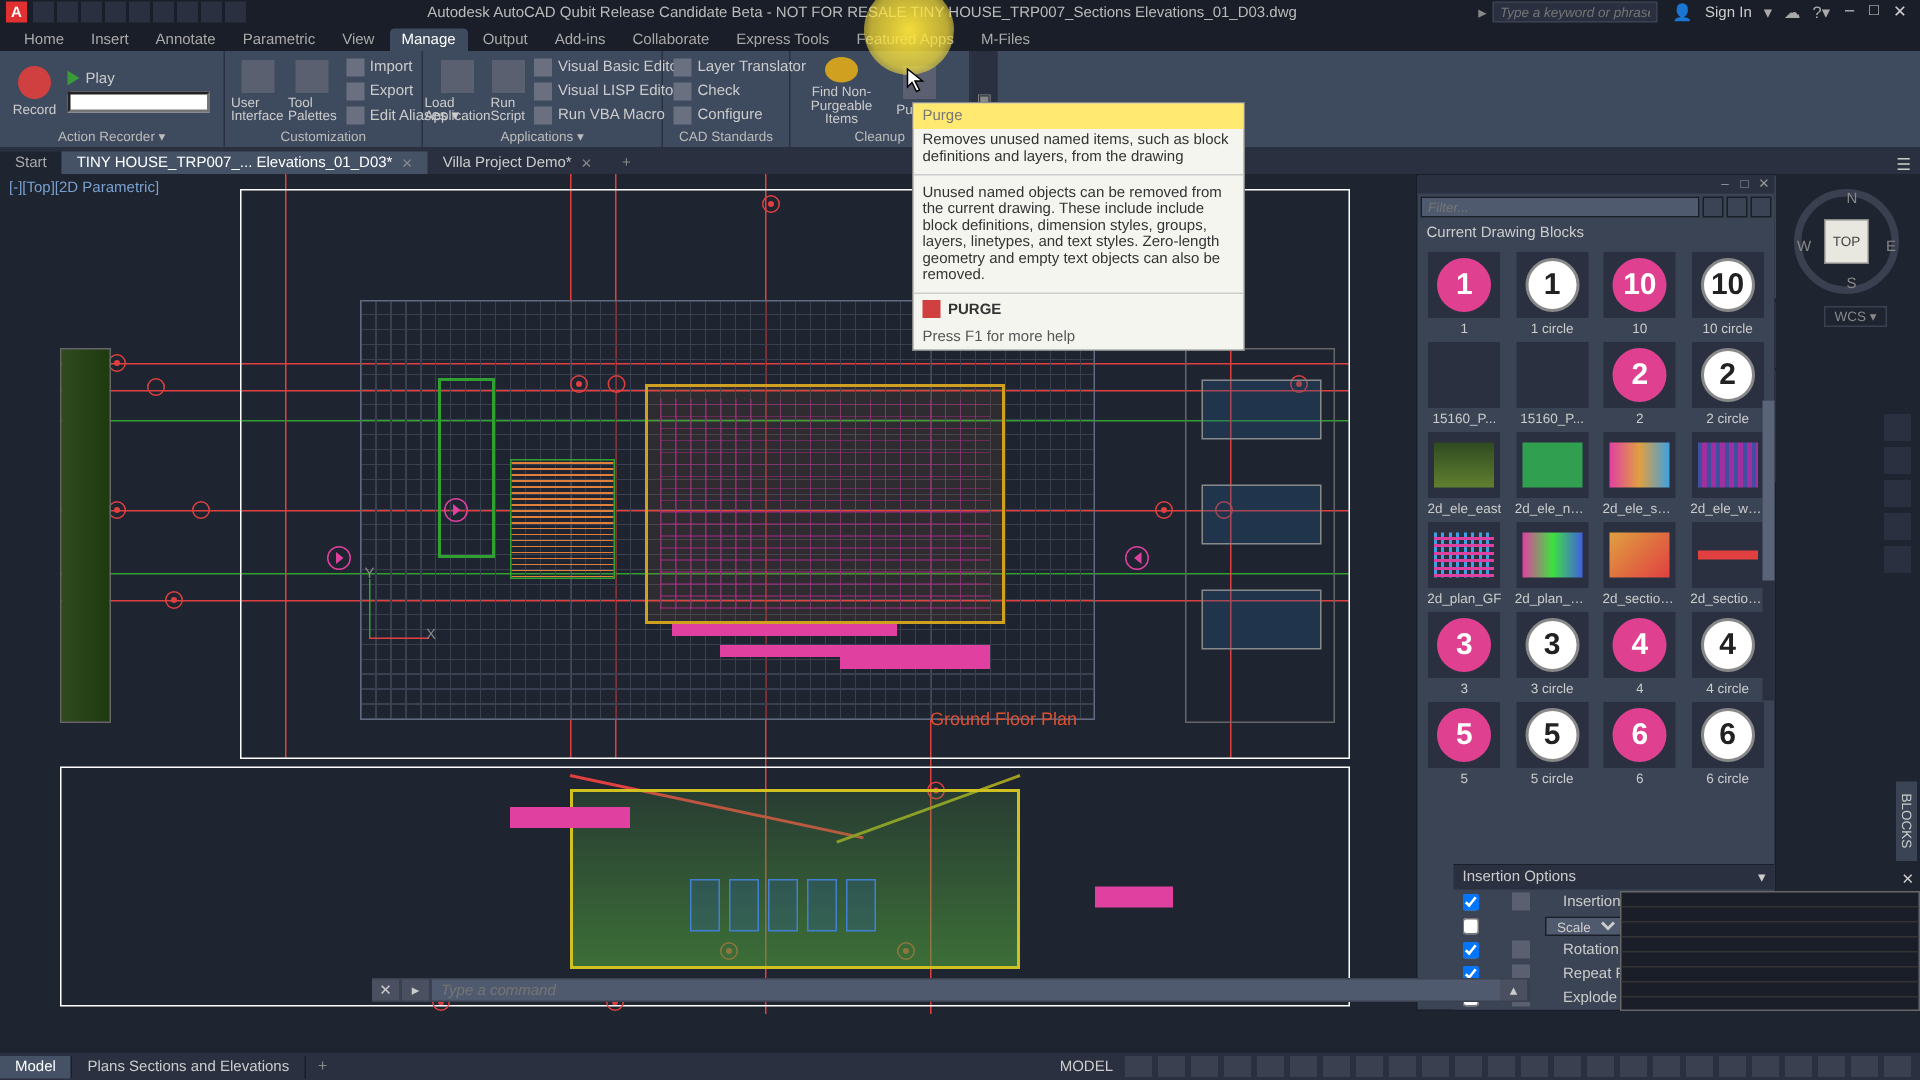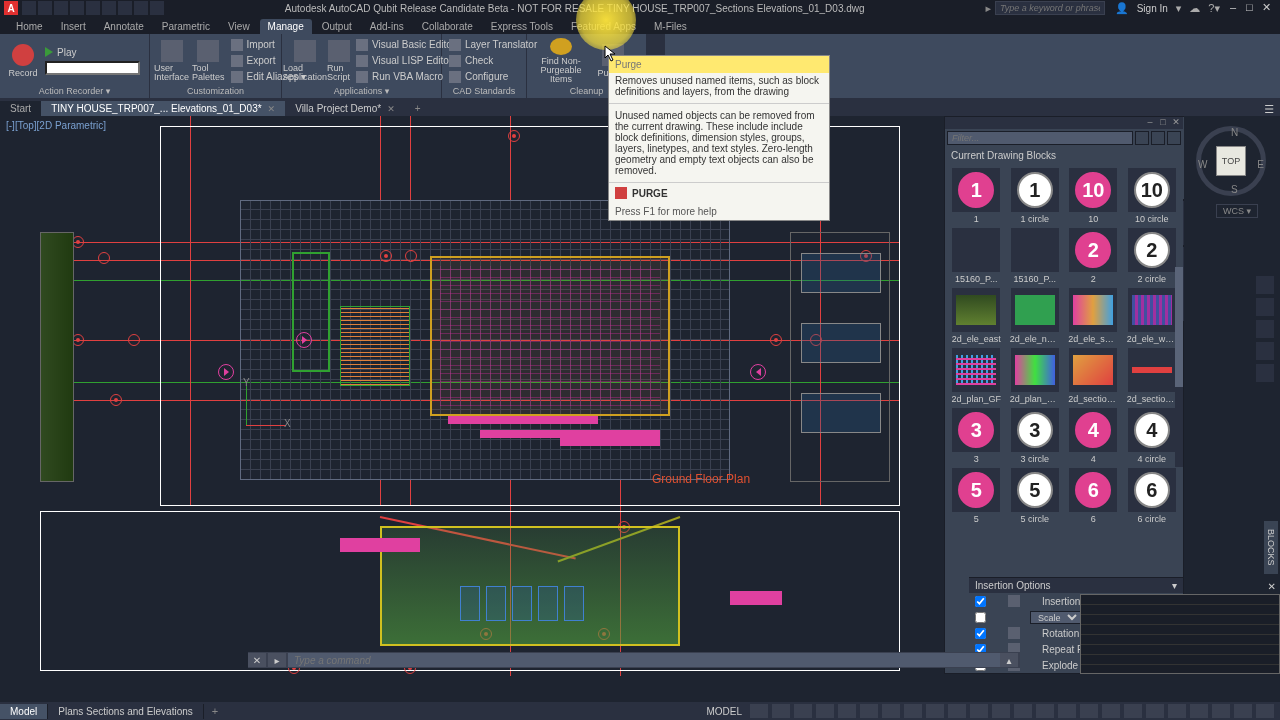--- a/index.html
+++ b/index.html
@@ -33,21 +33,21 @@
 .ribbon-small-btn .sicon { width: 12px; height: 12px; background: #6a7080; }
 .record-input { width: 95px; height: 14px; background: #fff; }
 .play-btn { display: flex; align-items: center; gap: 4px; font-size: 10px; }
 .tri-play { width: 0; height: 0; border-left: 8px solid #3a9a3a; border-top: 5px solid transparent; border-bottom: 5px solid transparent; }
 
 .cleanup-btn { position: relative; }
 .highlight-circle { position: absolute; width: 60px; height: 60px; border-radius: 50%; background: radial-gradient(circle, rgba(255,230,60,0.95) 0%, rgba(255,230,60,0.7) 60%, rgba(255,230,60,0) 100%); top: -10px; left: 576px; z-index: 50; pointer-events: none; }
 .cursor-arrow { position: absolute; top: 45px; left: 604px; z-index: 60; width: 14px; height: 18px; }
 
 
-.tooltip { position: absolute; top: 55px; left: 608px; width: 222px; background: #f5f5f0; border: 1px solid #888; z-index: 55; font-size: 10px; color: #333; }
+.tooltip { position: absolute; top: 68px; left: 608px; width: 222px; background: #f5f5f0; border: 1px solid #888; z-index: 55; font-size: 10px; color: #333; }
 .tooltip .tt-title { padding: 3px 6px; color: #777; background:#ffe970; }
 .tooltip .tt-sub { padding: 2px 6px 6px; border-bottom: 1px solid #ccc; }
 .tooltip .tt-body { padding: 6px; border-bottom: 1px solid #ccc; }
 .tooltip .tt-cmd { padding: 4px 6px; display: flex; align-items: center; gap: 5px; }
 .tooltip .tt-help { padding: 3px 6px; color: #555; }
 .tt-icon { width: 12px; height: 12px; background: #d04040; }
 
 
 .filetabs { height: 18px; background: #2a3040; display: flex; align-items: end; }
 .filetabs .ftab { padding: 2px 10px; font-size: 10px; display: flex; align-items: center; gap: 6px; }
@@ -64,21 +64,21 @@
 .frame { position: absolute; border: 1px solid #fff; }
 .frame.outer1 { top: 10px; left: 120px; width: 740px; height: 380px; }
 .frame.outer2 { top: 395px; left: 0px; width: 860px; height: 160px; }
 .gridzone { position: absolute; top: 84px; left: 200px; width: 490px; height: 280px; background: repeating-linear-gradient(0deg, transparent 0, transparent 9px, #3a4050 9px, #3a4050 10px), repeating-linear-gradient(90deg, transparent 0, transparent 9px, #3a4050 9px, #3a4050 10px); border: 1px solid #606a80; }
 .plan-building { position: absolute; top: 140px; left: 390px; width: 240px; height: 160px; border: 2px solid #d0a020; background: rgba(200,120,60,0.1); }
 .plan-interior { position: absolute; top: 150px; left: 400px; width: 220px; height: 140px; }
 .plan-interior::before { content:""; position:absolute; inset:0; background: repeating-linear-gradient(0deg, rgba(200,40,150,0.4) 0 1px, transparent 1px 8px), repeating-linear-gradient(90deg, rgba(200,40,150,0.4) 0 1px, transparent 1px 10px); }
 .pink-bar { position: absolute; background: #e040a0; height: 8px; }
 .deck { position: absolute; top: 190px; left: 300px; width: 70px; height: 80px; background: repeating-linear-gradient(0deg, #e0803a 0 1px, transparent 1px 4px); border: 1px solid #30a030; }
 .green-room { position: absolute; top: 136px; left: 252px; width: 38px; height: 120px; border: 2px solid #30a030; }
-.floorplan-label { position: absolute; top: 356px; left: 580px; color: #e05030; font-size: 12px; margin-left: 32px; }
+.floorplan-label { position: absolute; top: 356px; left: 580px; color: #e05030; font-size: 12px; }
 
 .elev-box { position: absolute; border: 1px solid #666; }
 .elev-box.left { top: 116px; left: 0; width: 34px; height: 250px; background: linear-gradient(90deg,#304a20,#203a10); }
 .elev-box.right { top: 116px; left: 750px; width: 100px; height: 250px; }
 .elev-right-inner { position:absolute; top:20px; left:10px; width:80px; height:40px; border:1px solid #888; background: rgba(40,90,140,0.3); }
 
 .elev-section { position: absolute; top: 400px; left: 280px; width: 420px; height: 140px; }
 .house-shape { position: absolute; top: 10px; left: 60px; width: 300px; height: 120px; border: 2px solid #d0c020; background: linear-gradient(180deg, rgba(80,160,60,0.2), rgba(80,160,60,0.6)); }
 .roof { position: absolute; top: -30px; left: 60px; width: 300px; height: 40px; }
 .roof-line1 { position:absolute; width:200px; height:2px; background:#e04040; transform: rotate(12deg); transform-origin: left; top: 30px; left: 0; }

